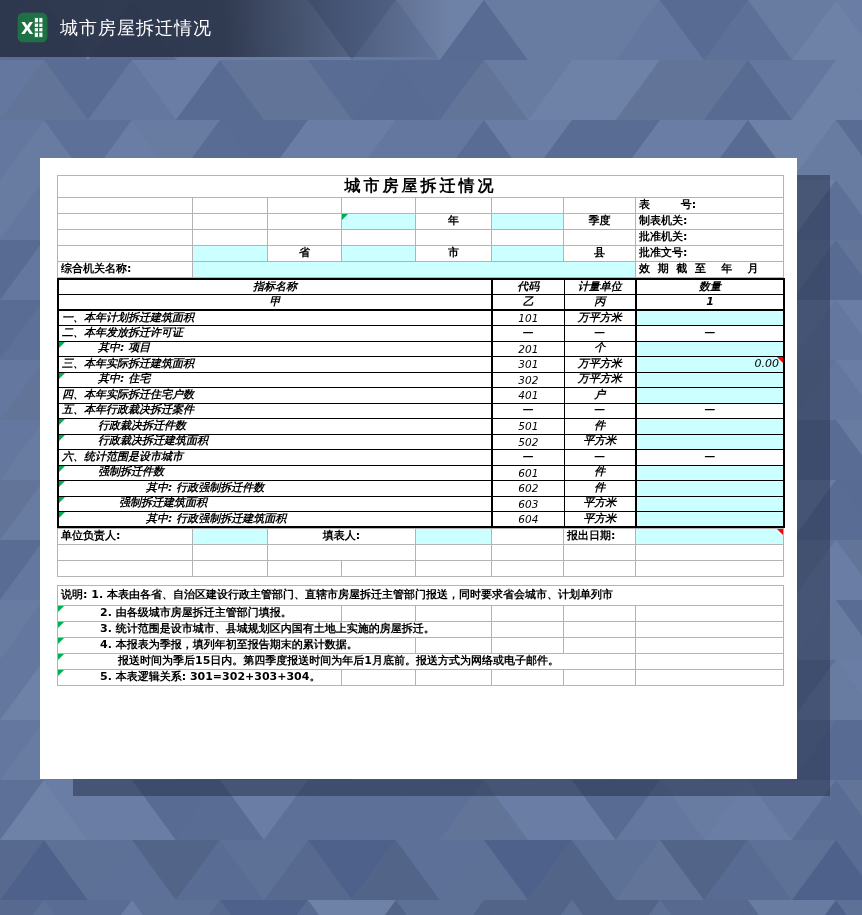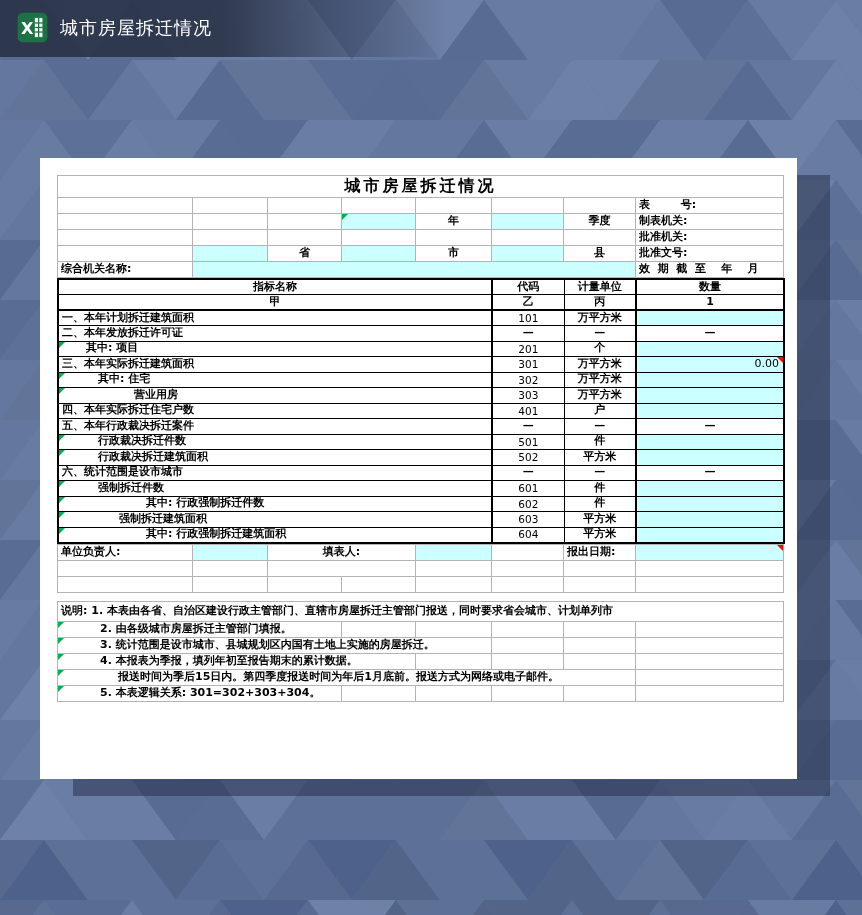--- a/index.html
+++ b/index.html
@@ -27,21 +27,21 @@
 
   
   .form td { border:1px solid #b3b3b3; height:16px; }
   .form .title-cell { height:22px; text-align:center; font-weight:bold; font-size:16px; letter-spacing:3px; }
   .lab { font-weight:bold; }
   .ctr { text-align:center; }
   .pre { white-space:pre; }
   .fill { background:#ccffff; }
 
   
-  .main { border:2px solid #000; }
+  .main { border:2px solid #000;font-style:italic; }
   .main td { border:1px solid #000; height:15.5px; }
   .main .bl2 { border-left:2px solid #000; }
   .main tr.subhead td { border-bottom:2px solid #000; }
   .main .hd { font-weight:bold; text-align:center; }
   .num { font-size:10.5px; font-weight:normal; text-align:center; }
   .qty-num { font-size:11px; text-align:right; padding-right:4px; }
   .name-cell { font-weight:bold; }
 
   
   .post td { border:1px solid #b3b3b3; height:16px; }
@@ -559,40 +559,34 @@
             <td class="ctr lab">万平方米</td>
             <td class="bl2 qty-num fill"></td>
           </tr>
           <tr>
             <td colspan="5" class="name-cell" style="padding-left: 3px;">二、本年发放拆迁许可证</td>
             <td class="bl2 ctr lab">—</td>
             <td class="ctr lab">—</td>
             <td class="bl2 ctr lab">—</td>
           </tr>
           <tr>
-            <td colspan="5" class="name-cell gc" style="padding-left: 27px; margin-top: 36px;">其中: 项目</td>
+            <td colspan="5" class="name-cell gc" style="padding-left: 39px; margin-top: 36px;">其中: 项目</td>
             <td class="bl2 num">201</td>
             <td class="ctr lab">个</td>
             <td class="bl2 qty-num fill"></td>
           </tr>
           <tr>
             <td colspan="5" class="name-cell" style="padding-left: 3px;">三、本年实际拆迁建筑面积</td>
             <td class="bl2 num">301</td>
             <td class="ctr lab">万平方米</td>
             <td class="bl2 qty-num fill rc">0.00</td>
           </tr>
           <tr>
             <td colspan="5" class="name-cell gc" style="padding-left: 39px;">其中: 住宅</td>
             <td class="bl2 num">302</td>
-            <td class="ctr lab">万平方米</td>
-            <td class="bl2 qty-num fill"></td>
-          </tr>
-          <tr>
-            <td colspan="5" class="name-cell gc" style="padding-left: 75px;">营业用房</td>
-            <td class="bl2 num">303</td>
             <td class="ctr lab">万平方米</td>
             <td class="bl2 qty-num fill"></td>
           </tr>
           <tr>
             <td colspan="5" class="name-cell" style="padding-left: 3px;">四、本年实际拆迁住宅户数</td>
             <td class="bl2 num">401</td>
             <td class="ctr lab">户</td>
             <td class="bl2 qty-num fill"></td>
           </tr>
           <tr>

